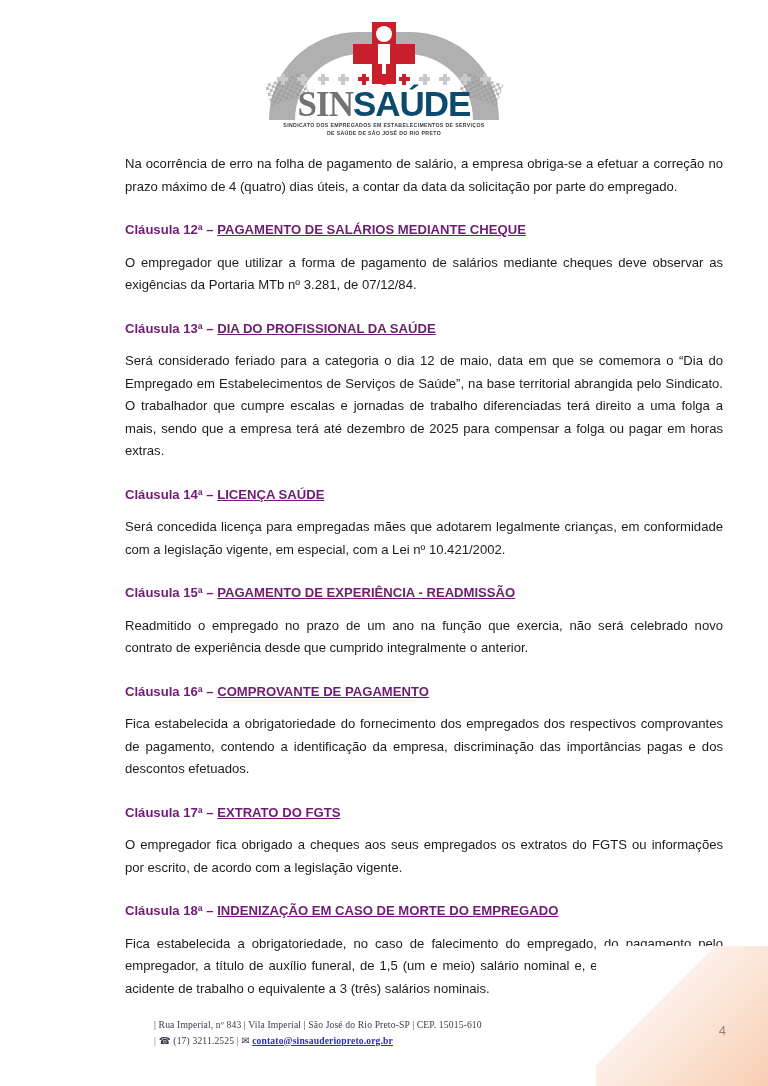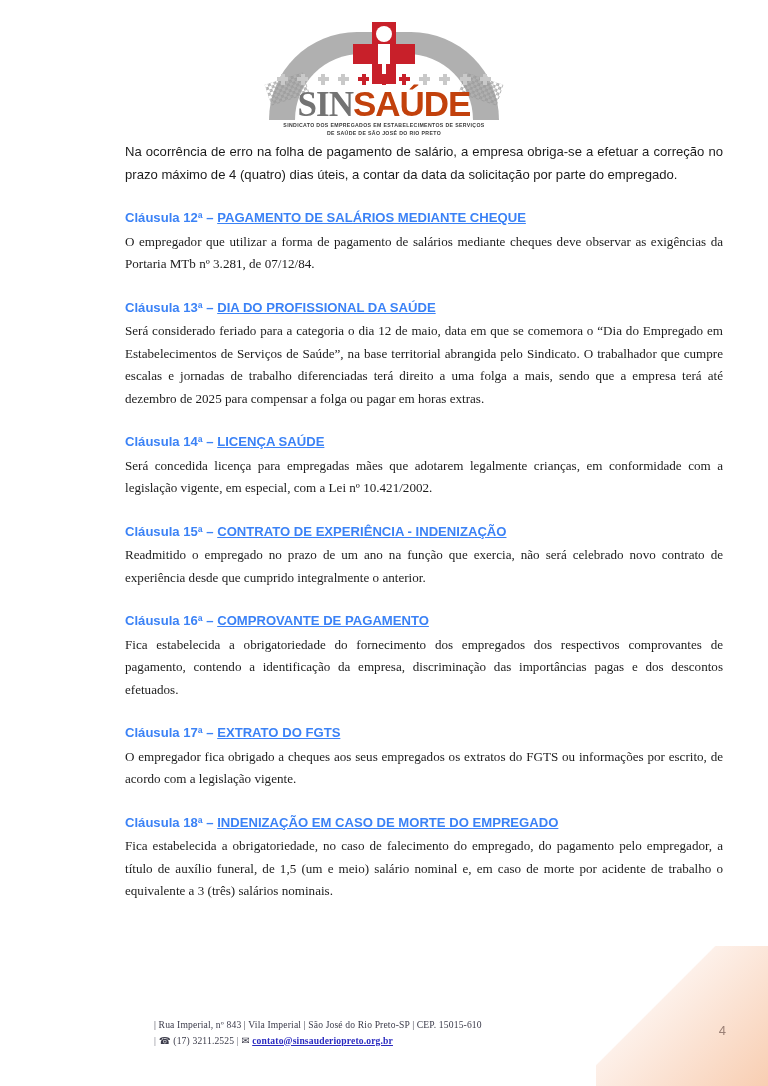--- a/index.html
+++ b/index.html
@@ -119,69 +119,68 @@
     top: 70px;
     width: 230px;
     text-align: center;
     font-family: "Liberation Sans", sans-serif;
     font-weight: bold;
     font-size: 35px;
     letter-spacing: -1px;
     line-height: 1;
   }
   .wm-sin { color: #737373; font-family: Liberation Serif, serif; }
-  .wm-saude { color: #c2410c; }
+  .wm-saude { color: #0c4a6e; }
 
   .logo-tagline {
     position: absolute;
     left: -20px;
     top: 106px;
     width: 270px;
     text-align: center;
     font-family: "Liberation Sans", sans-serif;
     font-weight: bold;
     font-size: 5.2px;
     letter-spacing: .35px;
     line-height: 1.5;
     color: #3a3a3a;
   }
 
   
   .content {
     position: absolute;
     left: 125px;
-    top: 141px;
+    top: 153px;
     width: 598px;
   }
   .para {
     font-family: "Liberation Sans", sans-serif;
     font-size: 13.1px;
     line-height: 1.72;
     color: #1c1c1c;
     text-align: justify;
     margin: 0;
   }
   .clause {
     margin-top: 21px;
   }
   .clause:first-child { margin-top: 0; }
   .clause-head {
     font-family: "Liberation Sans", sans-serif;
     font-size: 13.1px;
     line-height: 1.72;
     font-weight: bold;
-    color: #3b82f6;
+    color: #701a75;
     margin: 0 0 0 0;
   }
   .clause-head .title {
     text-decoration: underline;
   }
   .clause-body {
-    margin-top: 1px;
-    font-family: Liberation Serif, serif;
+    margin-top: 10px;
   }
 
   
   .footer {
     position: absolute;
     left: 118px;
     top: 1017px;
     width: 520px;
     font-family: "Liberation Serif", serif;
     font-size: 9.6px;
@@ -317,21 +316,21 @@
       <div class="clause-head"><span>Cláusula 13ª – </span><span class="title">DIA DO PROFISSIONAL DA SAÚDE</span></div>
       <p class="para clause-body">Será considerado feriado para a categoria o dia 12 de maio, data em que se comemora o “Dia do Empregado em Estabelecimentos de Serviços de Saúde”, na base territorial abrangida pelo Sindicato. O trabalhador que cumpre escalas e jornadas de trabalho diferenciadas terá direito a uma folga a mais, sendo que a empresa terá até dezembro de 2025 para compensar a folga ou pagar em horas extras.</p>
     </div>
 
     <div class="clause">
       <div class="clause-head"><span>Cláusula 14ª – </span><span class="title">LICENÇA SAÚDE</span></div>
       <p class="para clause-body">Será concedida licença para empregadas mães que adotarem legalmente crianças, em conformidade com a legislação vigente, em especial, com a Lei nº 10.421/2002.</p>
     </div>
 
     <div class="clause">
-      <div class="clause-head"><span>Cláusula 15ª – </span><span class="title">CONTRATO DE EXPERIÊNCIA - INDENIZAÇÃO</span></div>
+      <div class="clause-head"><span>Cláusula 15ª – </span><span class="title">PAGAMENTO DE EXPERIÊNCIA - READMISSÃO</span></div>
       <p class="para clause-body">Readmitido o empregado no prazo de um ano na função que exercia, não será celebrado novo contrato de experiência desde que cumprido integralmente o anterior.</p>
     </div>
 
     <div class="clause">
       <div class="clause-head"><span>Cláusula 16ª – </span><span class="title">COMPROVANTE DE PAGAMENTO</span></div>
       <p class="para clause-body">Fica estabelecida a obrigatoriedade do fornecimento dos empregados dos respectivos comprovantes de pagamento, contendo a identificação da empresa, discriminação das importâncias pagas e dos descontos efetuados.</p>
     </div>
 
     <div class="clause">
       <div class="clause-head"><span>Cláusula 17ª – </span><span class="title">EXTRATO DO FGTS</span></div>

